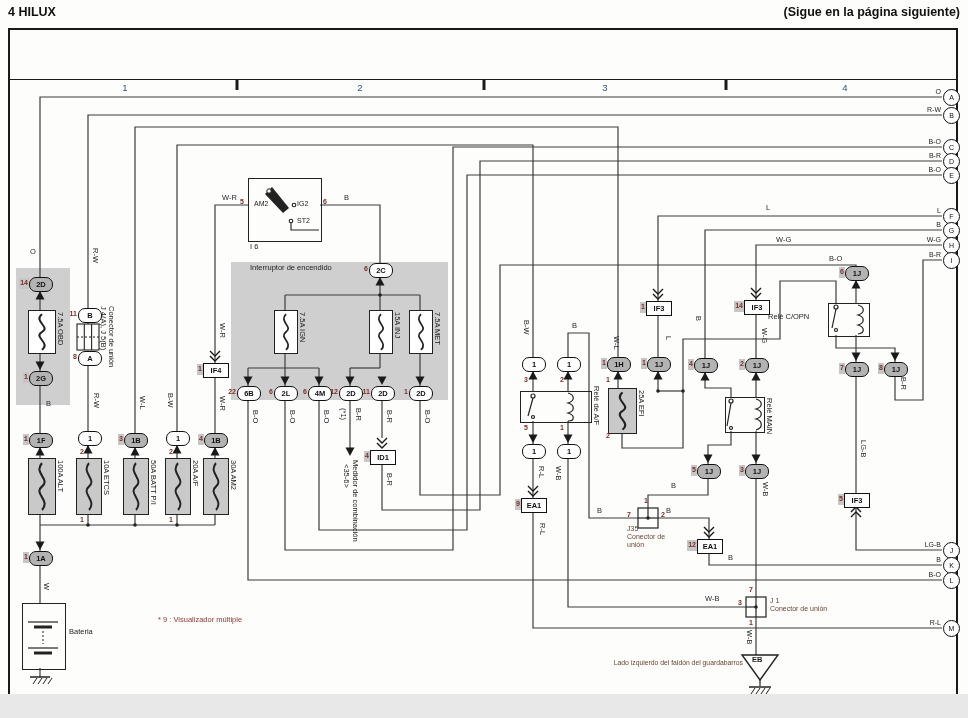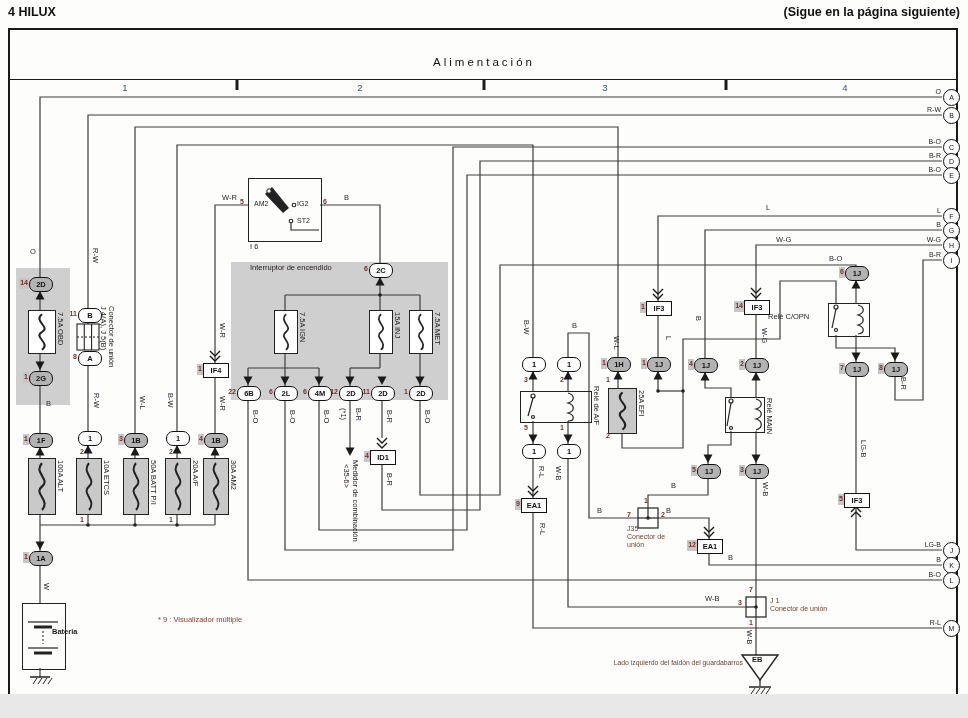--- a/index.html
+++ b/index.html
@@ -43,21 +43,20 @@
   .ecirc{flex:none;width:15px;height:15px;border:1.4px solid #111;border-radius:50%;display:flex;align-items:center;justify-content:center;font-size:7px;color:#111;background:#fff}
 </style>
 </head>
 <body>
 
 <div class="sheet">
 
   <span class="hdr left">4 HILUX</span>
   <span class="hdr right">(Sigue en la página siguiente)</span>
   <div class="frame"></div>
-  <span class="title">Alimentación</span>
   <div class="ruler"></div>
 
   <div>
 
   <span class="coln" style="left: 118px; top: 82px;">1</span>
       <span class="coln" style="left: 353px; top: 82px;">2</span>
       <span class="coln" style="left: 598px; top: 82px;">3</span>
       <span class="coln" style="left: 838px; top: 82px;">4</span>
     </div>
 
@@ -685,20 +684,20 @@
       <span class="lab n" style="left: 250px; top: 264px;">Interruptor de encendido</span>
       <span class="lab n r" style="left: 107px; top: 306px;">J 4(A), J 5(B)</span>
       <span class="lab n r" style="left: 115px; top: 306px;">Conector de unión</span>
       <span class="lab n r" style="left: 359px; top: 460px;">Medidor de combinación</span>
       <span class="lab n r" style="left: 350px; top: 464px;">&lt;35-6&gt;</span>
       <span class="lab gl" style="left: 627px; top: 525px;">J35</span>
       <span class="lab gl" style="left: 627px; top: 533px;">Conector de</span>
       <span class="lab gl" style="left: 627px; top: 541px;">unión</span>
       <span class="lab gl" style="left: 770px; top: 597px;">J 1</span>
       <span class="lab gl" style="left: 770px; top: 605px;">Conector de unión</span>
-      <span class="lab n" style="left: 52px; top: 628px; font-weight: bold;">Bateria</span>
+      <span class="lab n" style="left: 69px; top: 628px;">Bateria</span>
       <span class="lab n b" style="left: 752px; top: 656px;">EB</span>
     </div>
 
   <span class="note">* 9 : Visualizador múltiple</span>
   <span class="glabel">Lado izquierdo del faldón del guardabarros</span>
 
 </div>
 
 </body></html>

